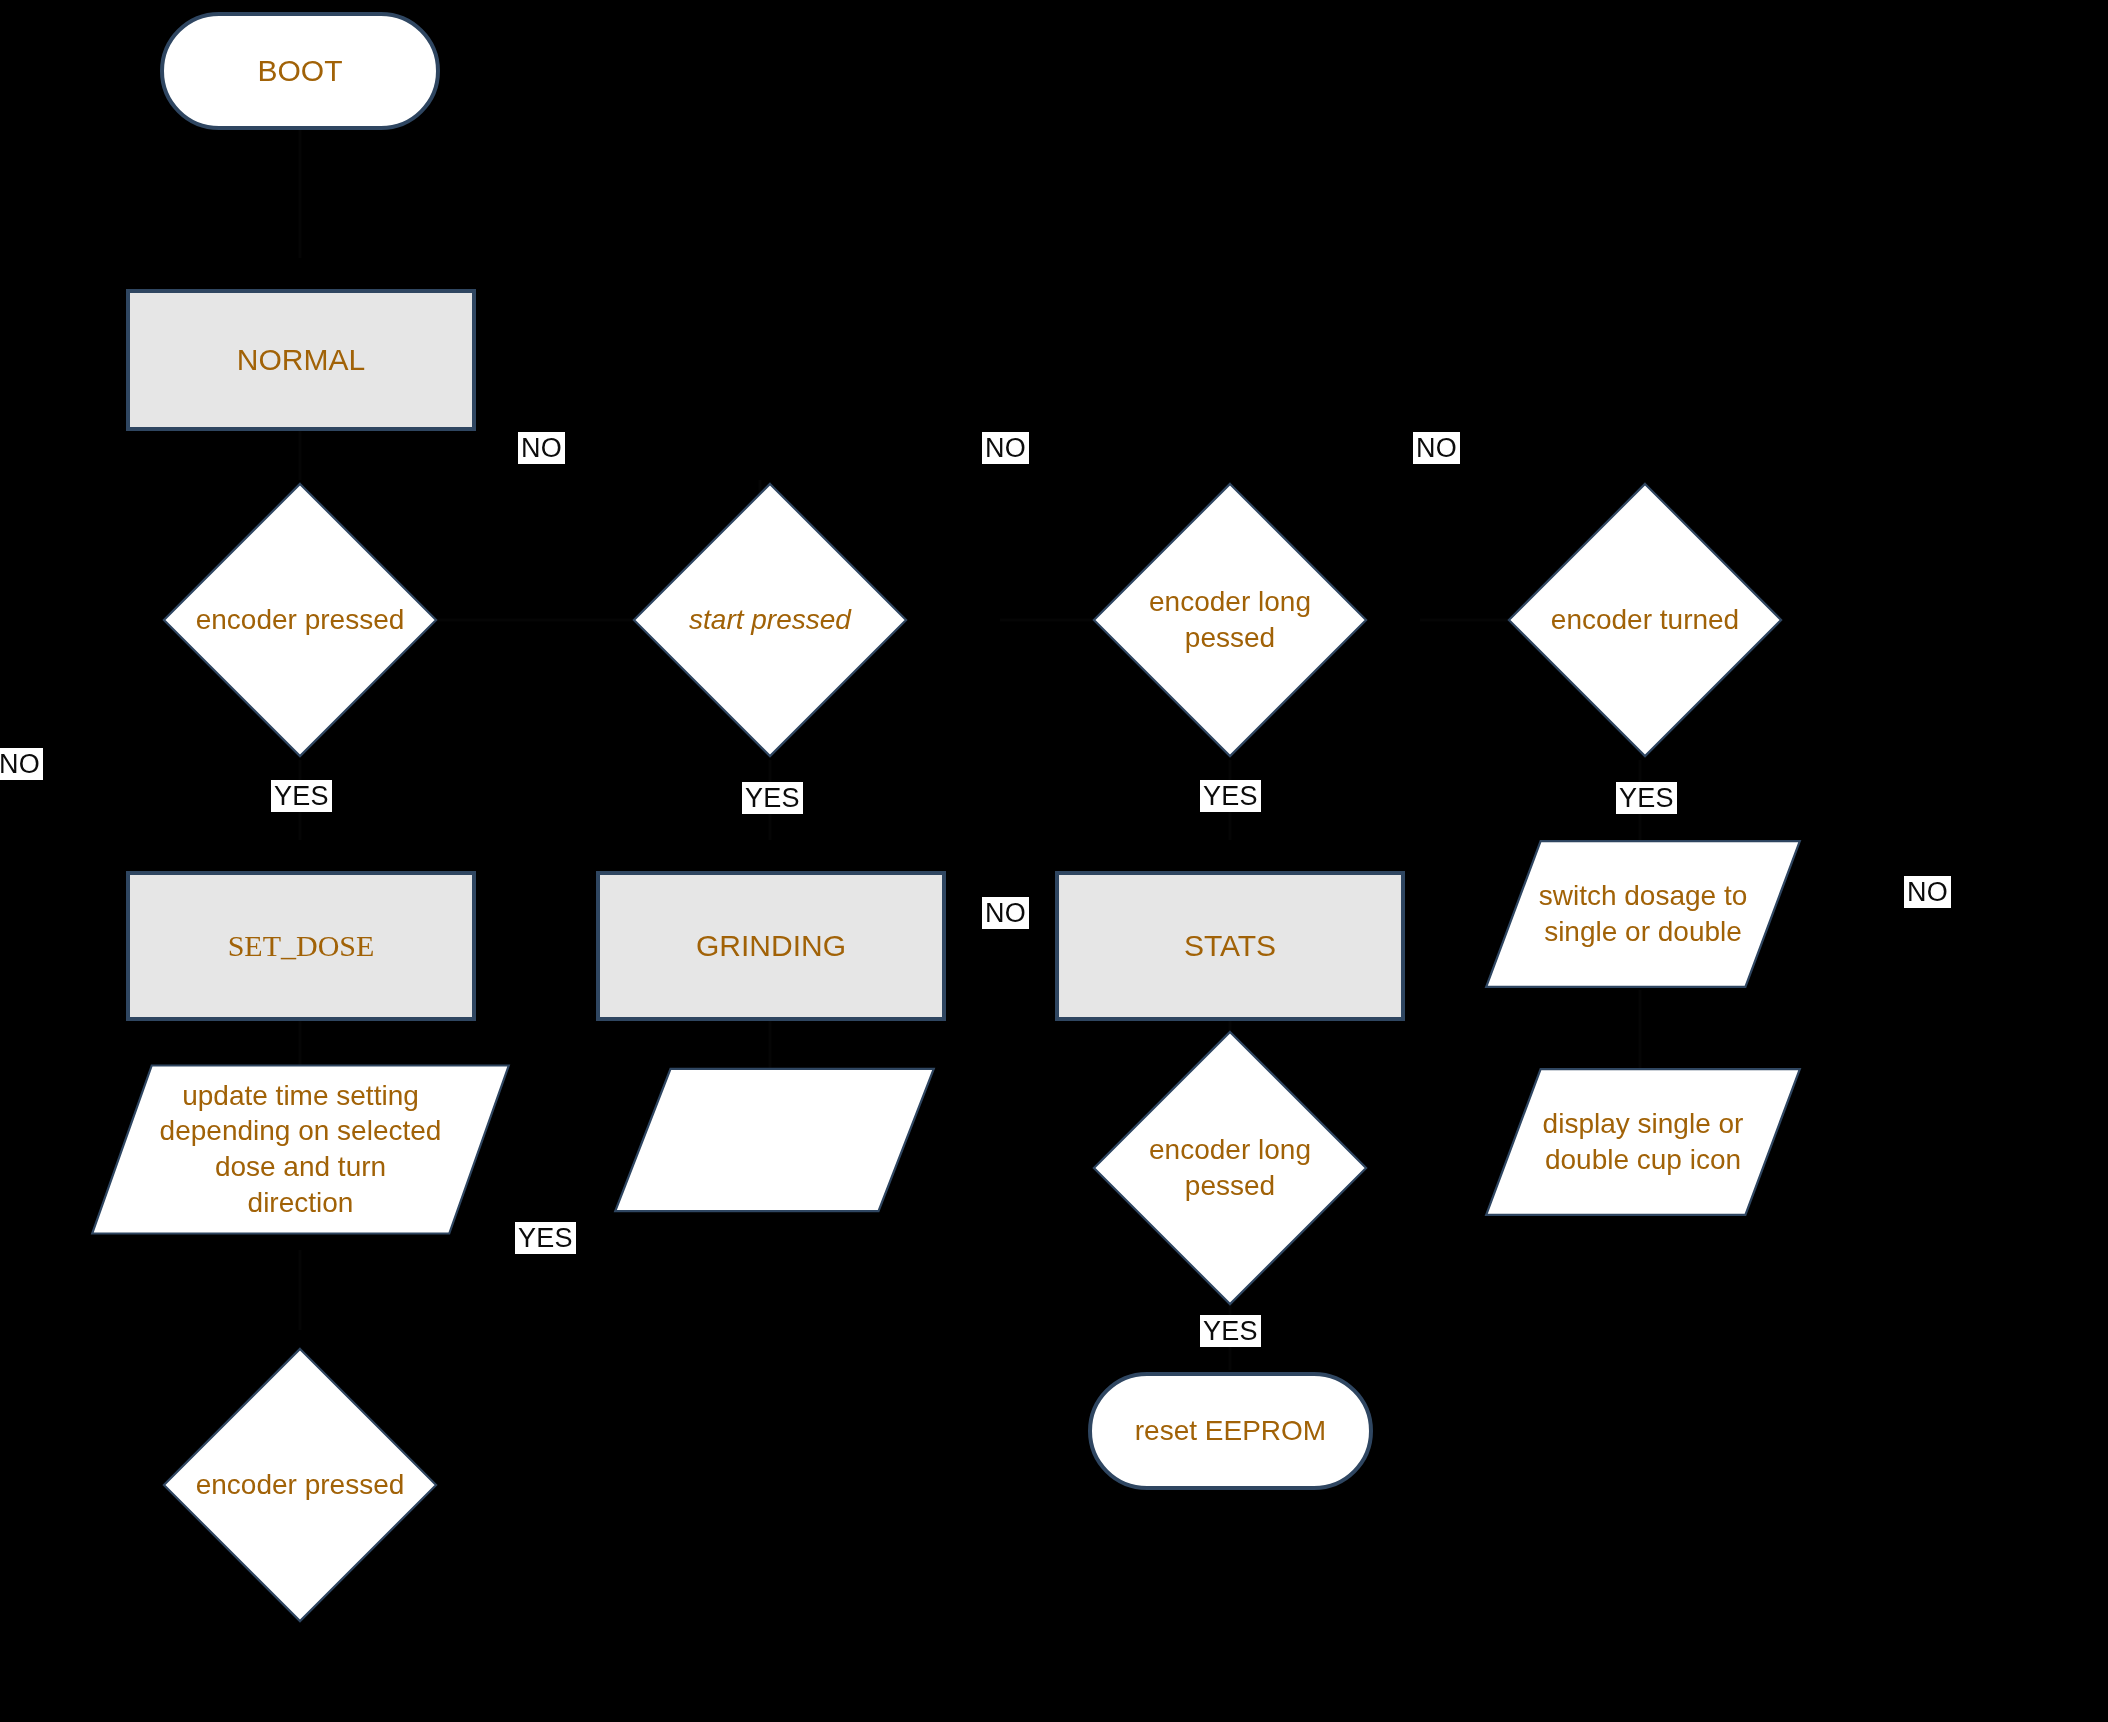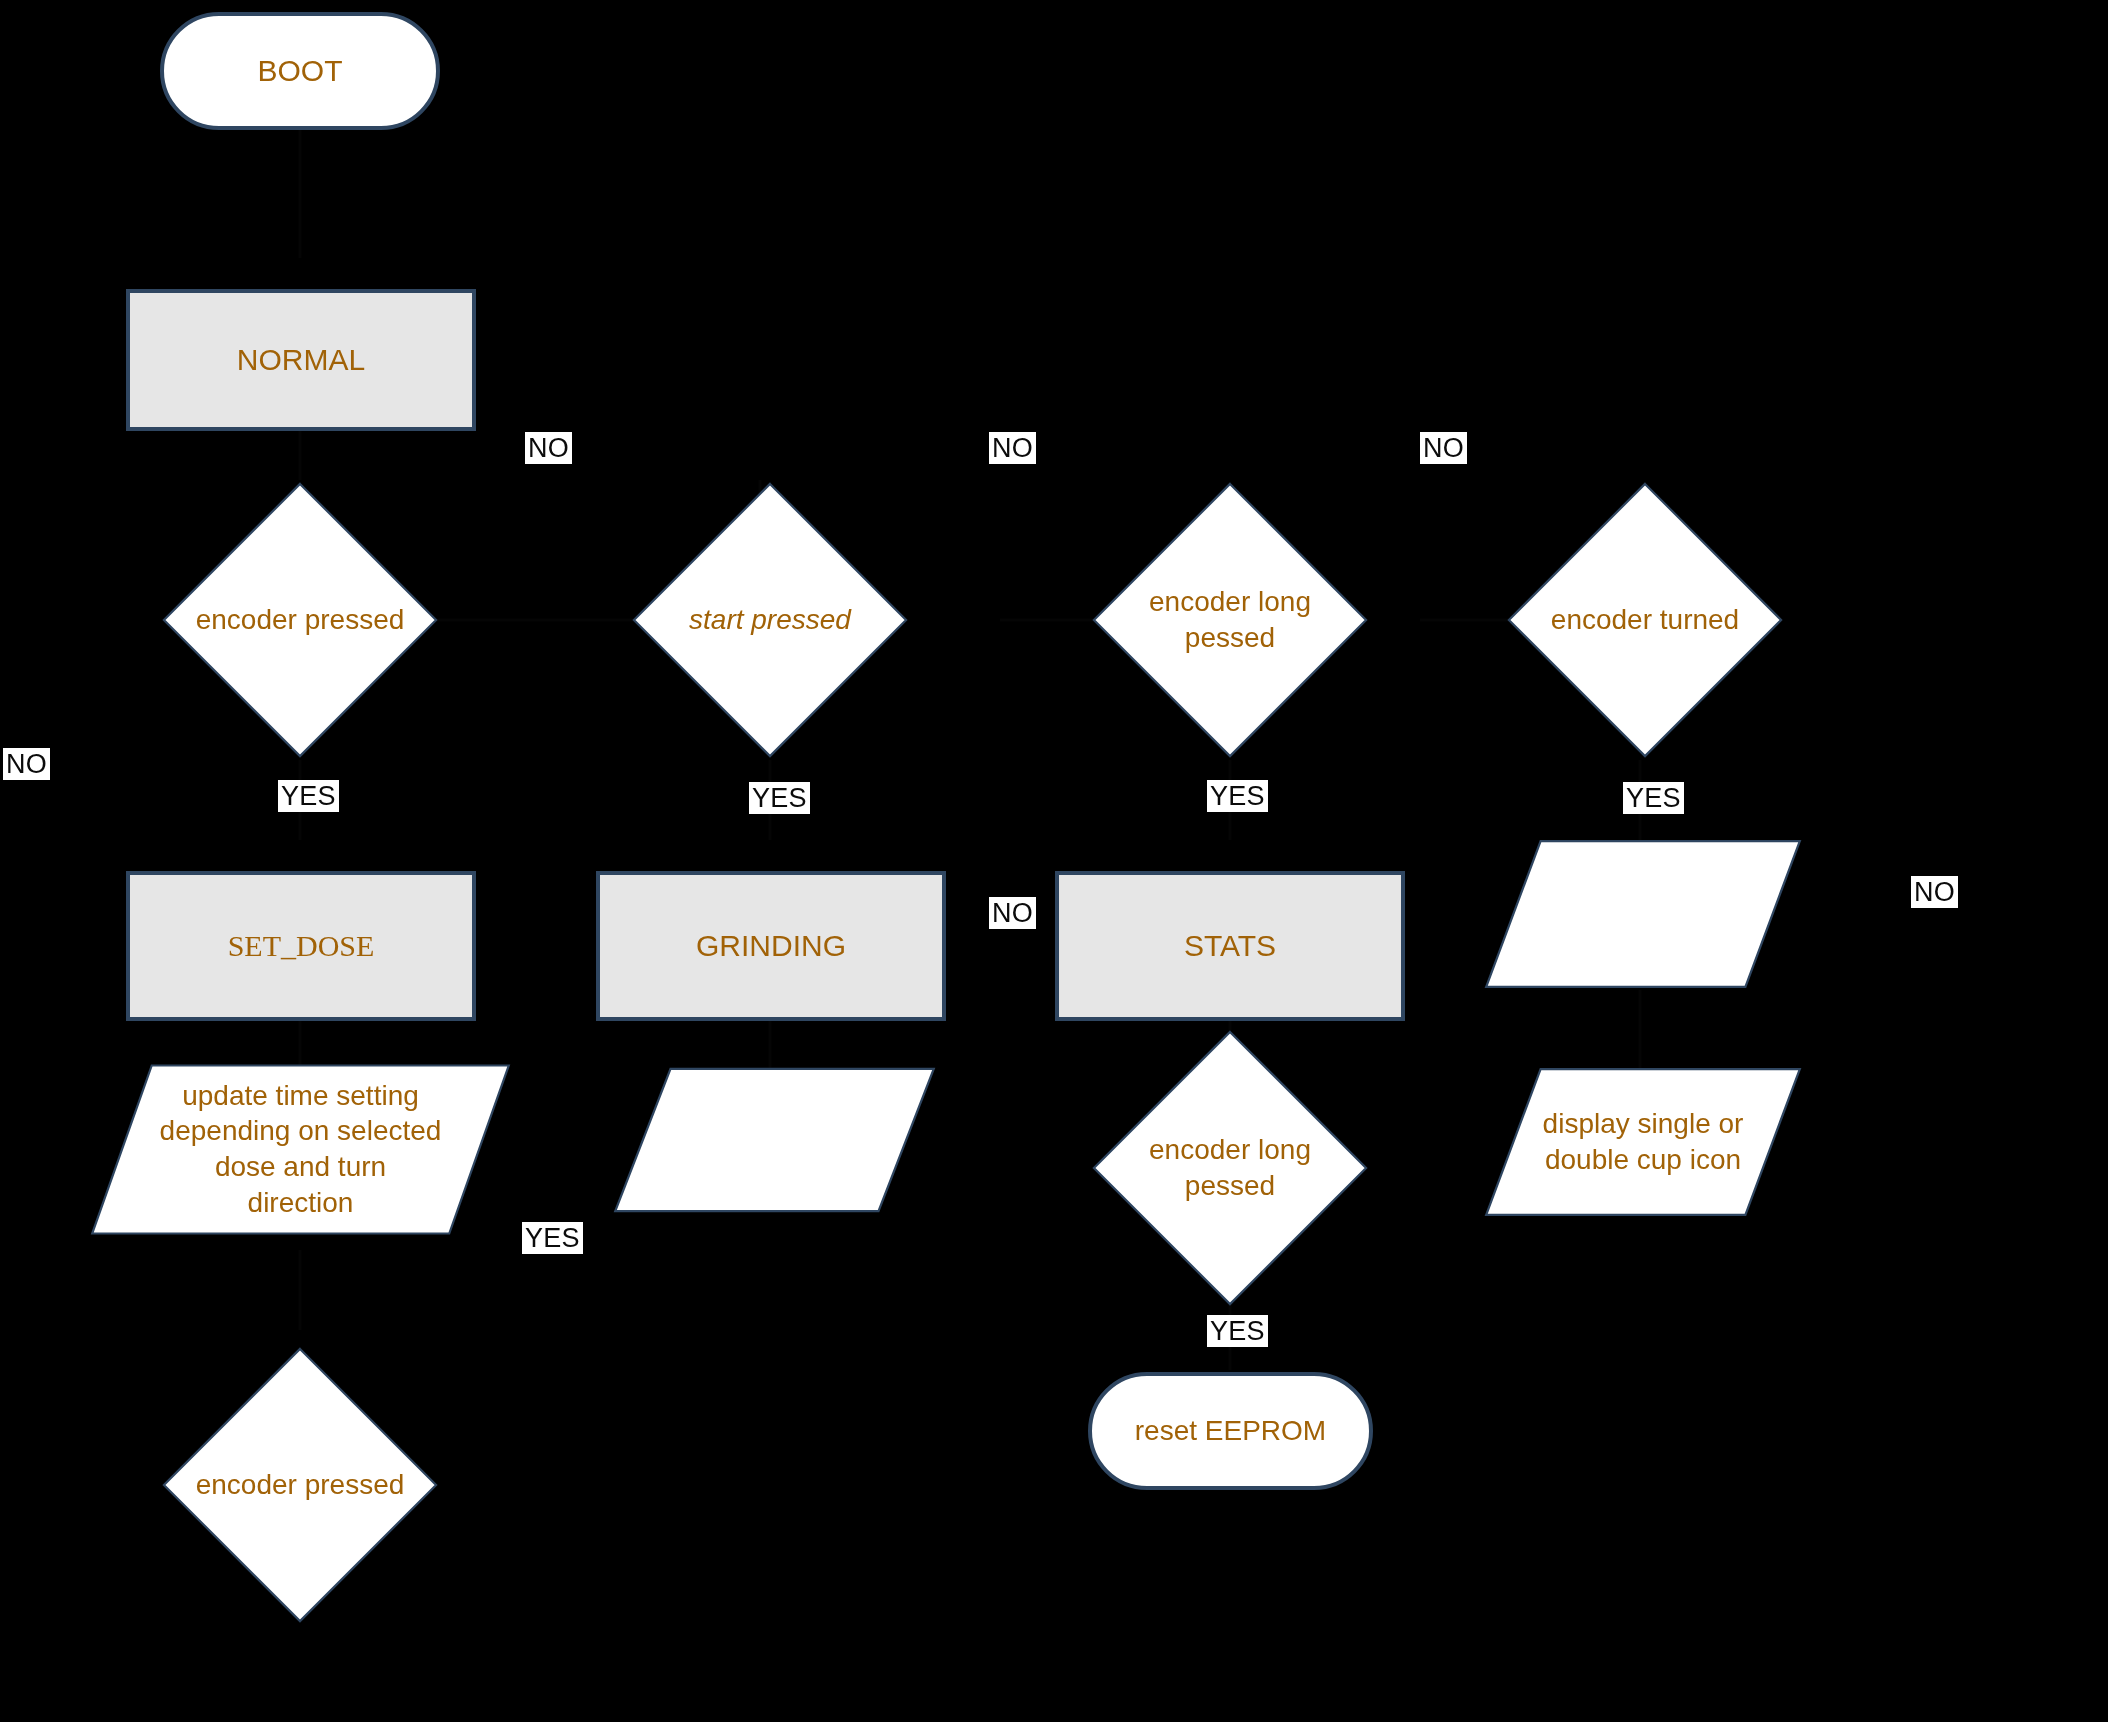--- a/index.html
+++ b/index.html
@@ -92,21 +92,20 @@
   
   .edge-label {
     position: absolute;
     background: #FFFFFF;
     color: #0B0B0B;
     font-size: 27px;
     line-height: 1.05;
     letter-spacing: 0.2px;
     padding: 2px 3px;
     white-space: nowrap;
-    margin-left: 7px;
   }
 
   
   .connectors {
     position: absolute;
     inset: 0;
     width: 100%;
     height: 100%;
     pointer-events: none;
   }
@@ -182,20 +181,22 @@
   </div>
 
   <div class="process" style="left:596px; top:840px; width:350px; height:150px;">
     <span class="node-label" style="font-size:30px;">GRINDING</span>
   </div>
 
   <div class="data-shape" style="left:1483px; top:838px; width:320px; height:152px;">
     <svg viewBox="0 0 100 100" preserveAspectRatio="none">
       <polygon points="18,2 99,2 82,98 1,98" fill="#FFFFFF" stroke="#2F4661" stroke-width="2.2" vector-effect="non-scaling-stroke"></polygon>
     </svg>
+    <span class="node-label">switch dosage to
+single or double</span>
   </div>
 
   <div class="data-shape" style="left:88px; top:1062px; width:425px; height:175px;">
     <svg viewBox="0 0 100 100" preserveAspectRatio="none">
       <polygon points="15,2 99,2 85,98 1,98" fill="#FFFFFF" stroke="#2F4661" stroke-width="2.2" vector-effect="non-scaling-stroke"></polygon>
     </svg>
     <span class="node-label" style="left:10%; right:10%;">update time setting
 depending on selected
 dose and turn
 direction</span>

